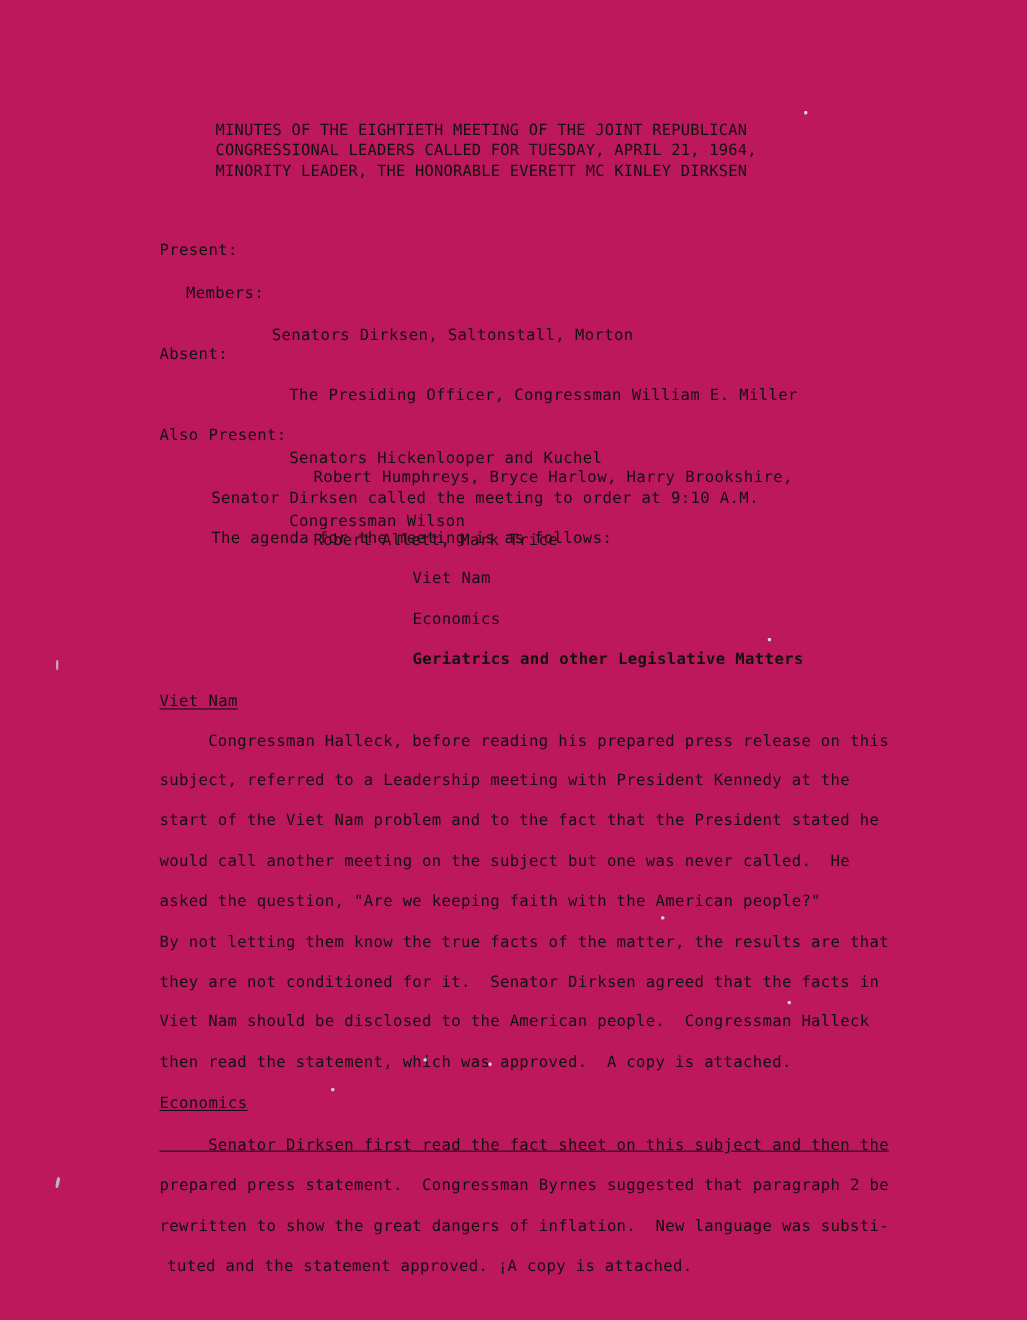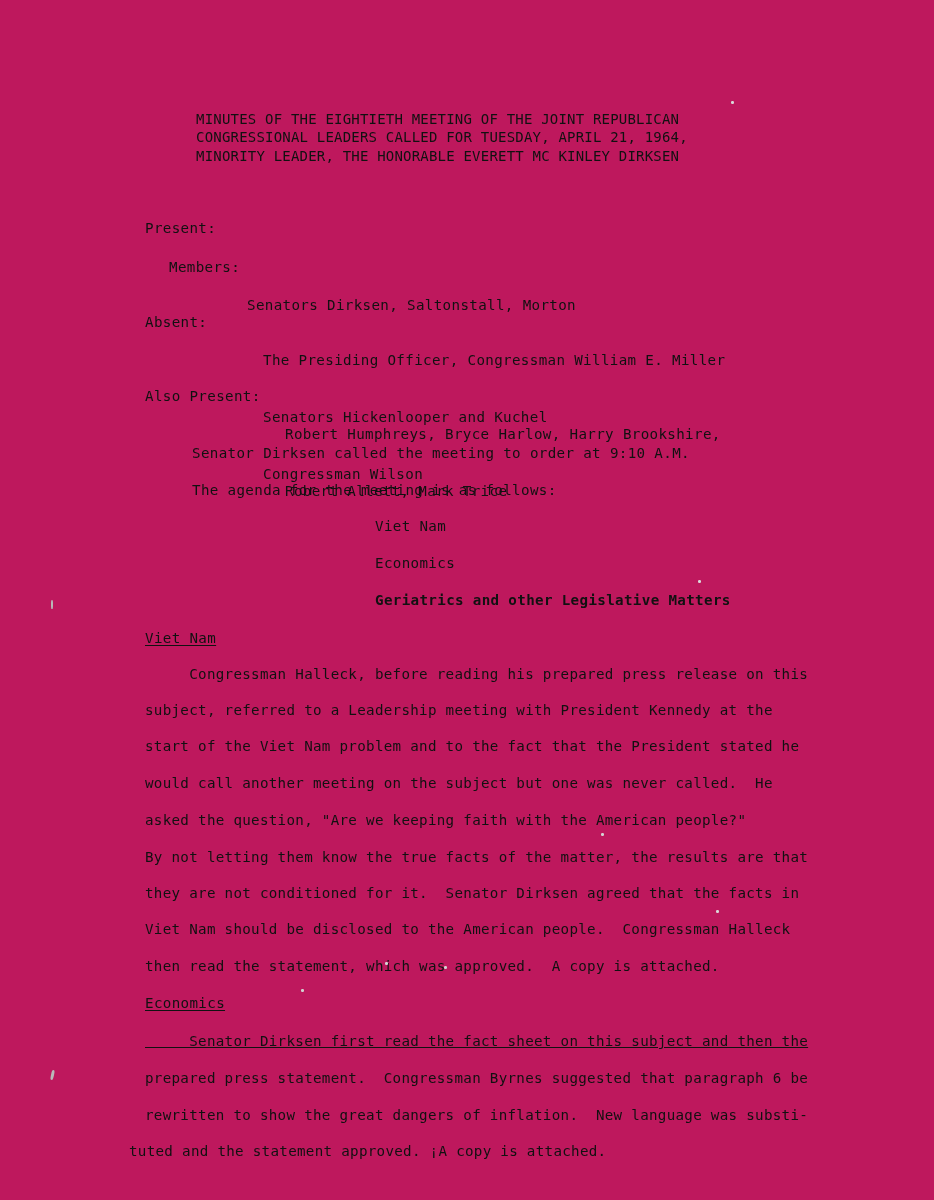--- a/index.html
+++ b/index.html
@@ -166,23 +166,23 @@
   <div class="body-line" style="left:145px; top:775px;">would call another meeting on the subject but one was never called.  He</div>
   <div class="body-line" style="left:145px; top:812px;">asked the question, "Are we keeping faith with the American people?"</div>
   <div class="body-line" style="left:145px; top:849px;">By not letting them know the true facts of the matter, the results are that</div>
   <div class="body-line" style="left:145px; top:885px;">they are not conditioned for it.  Senator Dirksen agreed that the facts in</div>
   <div class="body-line" style="left:145px; top:921px;">Viet Nam should be disclosed to the American people.  Congressman Halleck</div>
   <div class="body-line" style="left:145px; top:958px;">then read the statement, which was approved.  A copy is attached.</div>
 
   <div class="section-heading" style="top:995px;">Economics</div>
 
   <div class="body-line" style="left:145px; top:1033px;text-decoration:underline;">     Senator Dirksen first read the fact sheet on this subject and then the</div>
-  <div class="body-line" style="left:145px; top:1070px;">prepared press statement.  Congressman Byrnes suggested that paragraph 6 be</div>
+  <div class="body-line" style="left:145px; top:1070px;">prepared press statement.  Congressman Byrnes suggested that paragraph 2 be</div>
   <div class="body-line" style="left:145px; top:1107px;">rewritten to show the great dangers of inflation.  New language was substi-</div>
-  <div class="body-line" style="left:129px; top:1143px;text-align:center;">tuted and the statement approved. ¡A copy is attached.</div>
+  <div class="body-line" style="left:152px; top:1143px;text-align:center;">tuted and the statement approved. ¡A copy is attached.</div>
 
   <div class="speck" style="left:51px; top:600px; width:2px; height:9px;"></div>
   <div class="speck" style="left:51px; top:1070px; width:3px; height:10px; transform:rotate(12deg);"></div>
   <div class="speck" style="left:301px; top:989px; width:3px; height:3px; background:#d2d2d2;"></div>
   <div class="speck" style="left:444px; top:966px; width:3px; height:3px; background:#d4d4d4;"></div>
   <div class="speck" style="left:385px; top:962px; width:3px; height:3px; background:#d6d6d6;"></div>
   <div class="speck" style="left:601px; top:833px; width:3px; height:3px; background:#d4d4d4;"></div>
   <div class="speck" style="left:716px; top:910px; width:3px; height:3px; background:#d8d8d8;"></div>
   <div class="speck" style="left:731px; top:101px; width:3px; height:3px; background:#d8d8d8;"></div>
   <div class="speck" style="left:698px; top:580px; width:3px; height:3px; background:#dadada;"></div>

